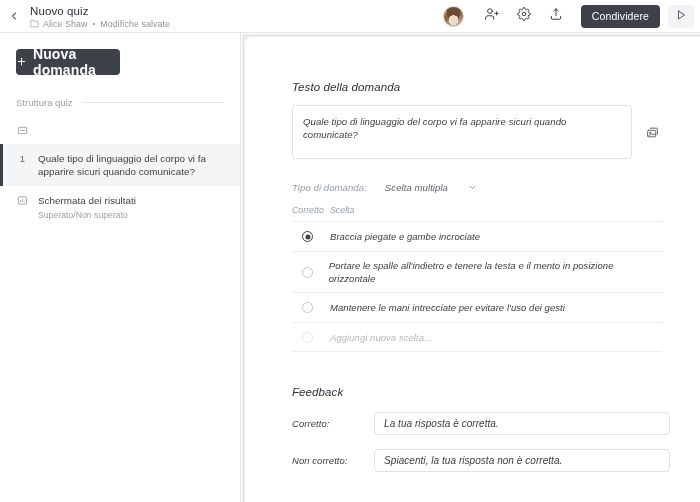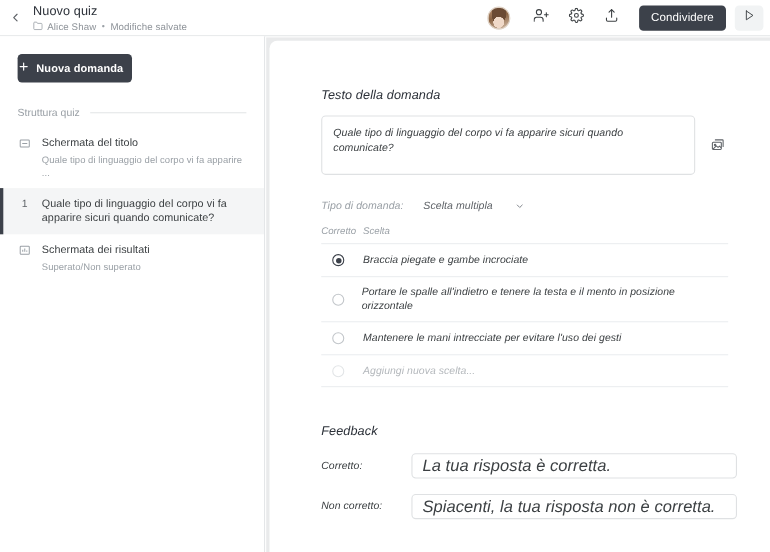--- a/index.html
+++ b/index.html
@@ -57,21 +57,21 @@
 
   
   .sidebar {
     position:absolute; left:0; top:33px; width:241px; height:469px;
     background:#ffffff; border-right:1px solid #e4e6e8;
   }
   .new-q-btn {
     margin:16px 0 0 16px; height:26px; width:104px;
     background:#3c414a; color:#fff; border-radius:4px;
     display:flex; align-items:center; justify-content:flex-start; gap:6px;
-    font-size:10px; font-weight:bold; letter-spacing:.1px; cursor:pointer;
+    font-size:14px; font-weight:bold; letter-spacing:.1px; cursor:pointer;
   }
   .struttura { display:flex; align-items:center; gap:9px; margin:22px 16px 0 16px; }
   .struttura span { font-size:9.5px; color:#9aa0a6; white-space:nowrap; }
   .struttura .line { flex:1; height:1px; background:#e4e6e8; }
 
   .nav-list { margin-top:8px; }
   .nav-item {
     display:flex; gap:9px; padding:8px 14px 8px 16px; cursor:pointer;
     position:relative;
   }
@@ -130,21 +130,21 @@
   .rad.faded { border-color:#e2e5e7; }
   .ch-label { font-size:9.5px; color:#3c4043; line-height:13px; letter-spacing:.05px; padding-right:14px; }
   .ch-label.ph { color:#b4b8bc; }
 
   .fb-title { margin-top:34px; font-size:11.5px; color:#2b3038; font-weight:500; letter-spacing:.1px; }
   .fb-row { display:flex; align-items:center; margin-top:14px; }
   .fb-lab { width:88px; font-size:9.5px; color:#3c4043; letter-spacing:.05px; }
   .fb-input {
     width:316px; height:23px; border:1px solid #dfe1e3; border-radius:4px;
     display:flex; align-items:center; padding:0 9px;
-    font-size:15px; color:#3c4043; background:#fff; cursor:text; letter-spacing:.05px;
+    font-size:10px; color:#3c4043; background:#fff; cursor:text; letter-spacing:.05px;
   }
 </style>
 </head>
 <body>
 
 <div class="app">
 
   <div class="topbar">
 
     <div class="back-btn">
@@ -232,24 +232,20 @@
     </div>
 
     <div class="nav-list">
 
       <div class="nav-item">
         <span class="nav-ic">
           <svg width="11" height="11" viewBox="0 0 24 24" fill="none" stroke="currentColor" stroke-width="2">
               <rect x="3" y="5" width="18" height="14" rx="1.5"></rect>
               <line x1="7" y1="12" x2="17" y2="12"></line>
             </svg>
-        </span>
-        <span class="nav-txt">
-          <span class="nav-label">Schermata del titolo</span>
-          <span class="nav-sub">Quale tipo di linguaggio del corpo vi fa apparire ...</span>
         </span>
       </div>
 
       <div class="nav-item selected">
         <span class="nav-num">1</span>
         <span class="nav-txt">
           <span class="nav-label">Quale tipo di linguaggio del corpo vi fa apparire sicuri quando comunicate?</span>
         </span>
       </div>
 

